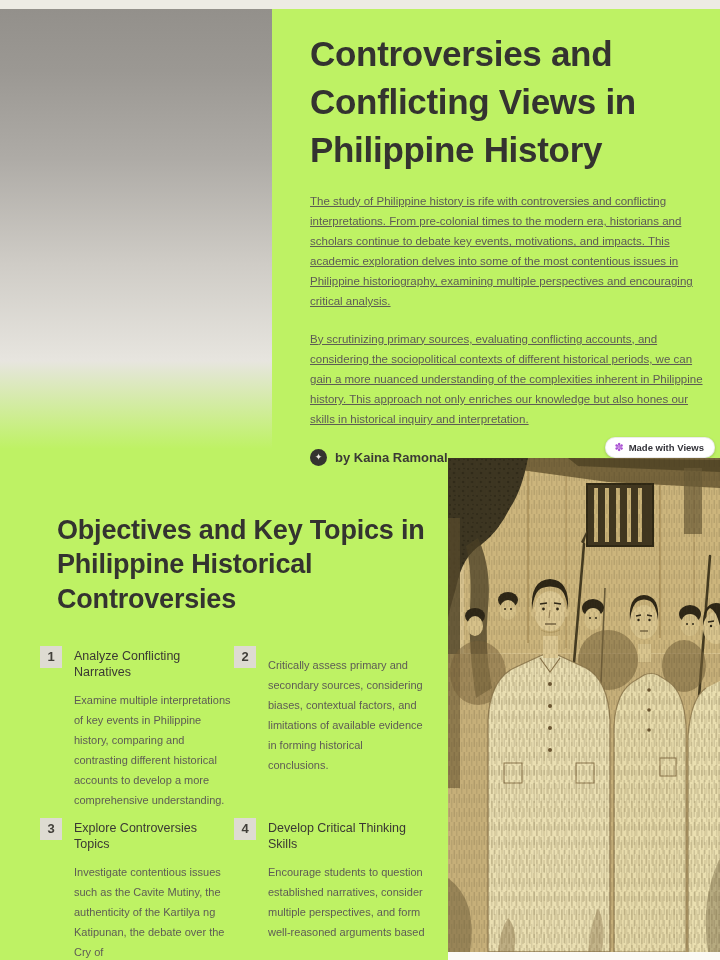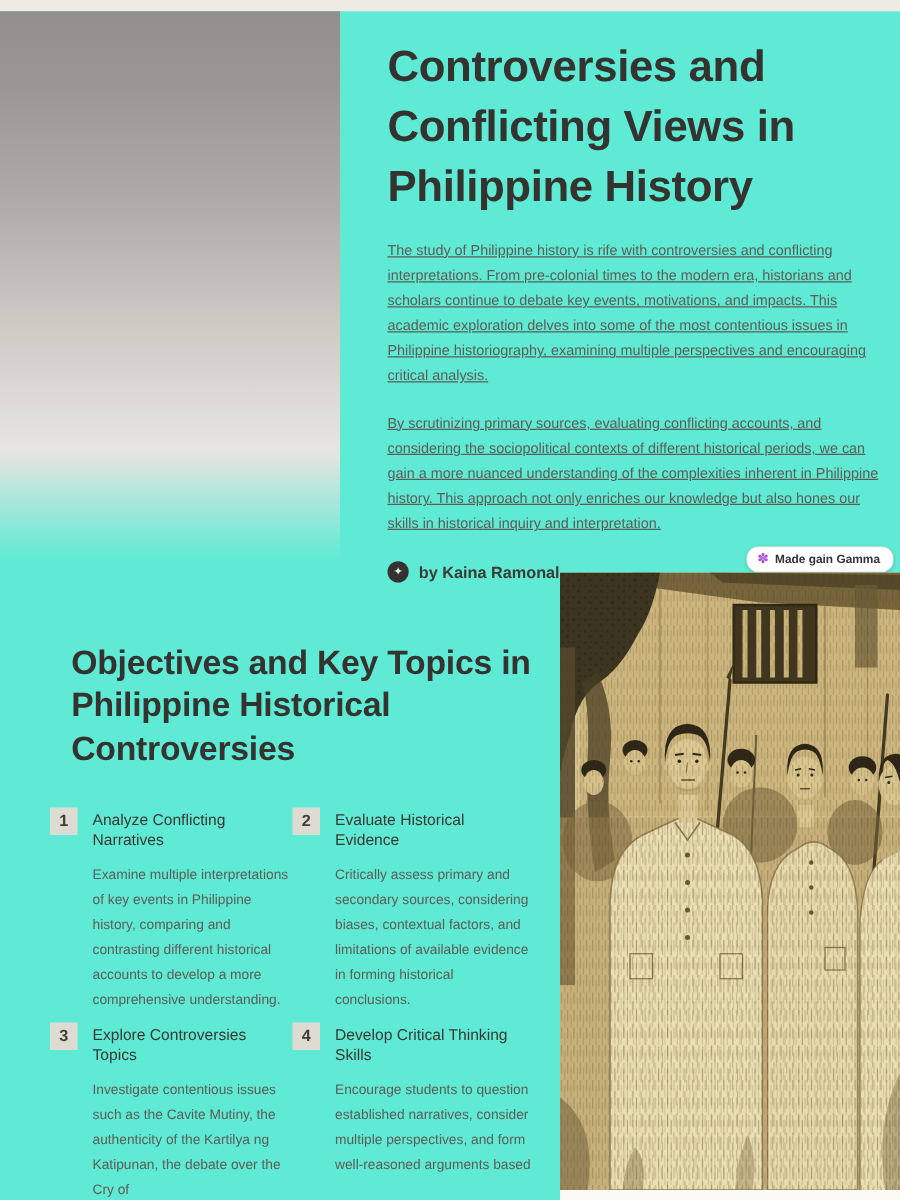--- a/index.html
+++ b/index.html
@@ -1,17 +1,17 @@
 <!DOCTYPE html>
 <html><head>
 <meta charset="utf-8">
 <style>
   html,body{margin:0;padding:0;background:#f1efe8;}
   .page{position:relative;width:720px;height:960px;overflow:hidden;
-        font-family:"Liberation Sans","DejaVu Sans",sans-serif;background:#5eead4;}
+        font-family:"Liberation Sans","DejaVu Sans",sans-serif;background:#bef264;}
   .top-strip{position:absolute;left:0;top:0;width:720px;height:9px;background:#edebe4;}
   .hero-gradient{position:absolute;left:0;top:9px;width:272px;height:440px;
     background:linear-gradient(180deg,#93908b 0%,#9b9893 14%,#aeaba6 34%,#cfccc6 58%,#e7e5df 80%,rgba(241,239,232,0) 100%);}
   .hero-content{position:absolute;left:310px;top:30px;width:408px;}
   .hero-title{margin:0;font-size:35px;line-height:1.37;font-weight:bold;color:#343330;letter-spacing:-0.3px;}
   .hero-para{margin:17px 0 0 0;font-size:11.5px;line-height:1.75;color:#5e5c55;width:405px;text-decoration:underline;}
   .byline{display:flex;align-items:center;margin-top:20px;}
   .avatar{width:17px;height:17px;border-radius:50%;background:#343330;color:#eceae2;
           display:flex;align-items:center;justify-content:center;font-size:9px;line-height:1;}
   .byline-text{margin-left:8px;font-size:13px;font-weight:bold;color:#3b3a35;}
@@ -46,39 +46,38 @@
     <p class="hero-para">The study of Philippine history is rife with controversies and conflicting interpretations. From pre-colonial times to the modern era, historians and scholars continue to debate key events, motivations, and impacts. This academic exploration delves into some of the most contentious issues in Philippine historiography, examining multiple perspectives and encouraging critical analysis.</p>
     <p class="hero-para">By scrutinizing primary sources, evaluating conflicting accounts, and considering the sociopolitical contexts of different historical periods, we can gain a more nuanced understanding of the complexities inherent in Philippine history. This approach not only enriches our knowledge but also hones our skills in historical inquiry and interpretation.</p>
     <div class="byline">
       <span class="avatar">✦</span>
       <span class="byline-text">by Kaina Ramonal</span>
     </div>
   </section>
 
   <div class="gamma-badge">
     <span class="gamma-icon" style="color:#a94fd3">✽</span>
-    <span class="badge-label">Made gain Gamma</span>
+    <span class="badge-label">Made with Views</span>
   </div>
 
   <section class="objectives">
     <h2 class="section-heading">Objectives and Key Topics in Philippine Historical Controversies</h2>
     <div class="grid">
 
       <div class="item">
         <div class="num">1</div>
         <div class="itext">
           <h3 class="item-title">Analyze Conflicting Narratives</h3>
           <p class="item-desc">Examine multiple interpretations of key events in Philippine history, comparing and contrasting different historical accounts to develop a more comprehensive understanding.</p>
         </div>
       </div>
 
       <div class="item">
         <div class="num">2</div>
         <div class="itext">
-          <h3 class="item-title">Evaluate Historical Evidence</h3>
           <p class="item-desc">Critically assess primary and secondary sources, considering biases, contextual factors, and limitations of available evidence in forming historical conclusions.</p>
         </div>
       </div>
 
       <div class="item">
         <div class="num">3</div>
         <div class="itext">
           <h3 class="item-title">Explore Controversies Topics</h3>
           <p class="item-desc">Investigate contentious issues such as the Cavite Mutiny, the authenticity of the Kartilya ng Katipunan, the debate over the Cry of</p>
         </div>

